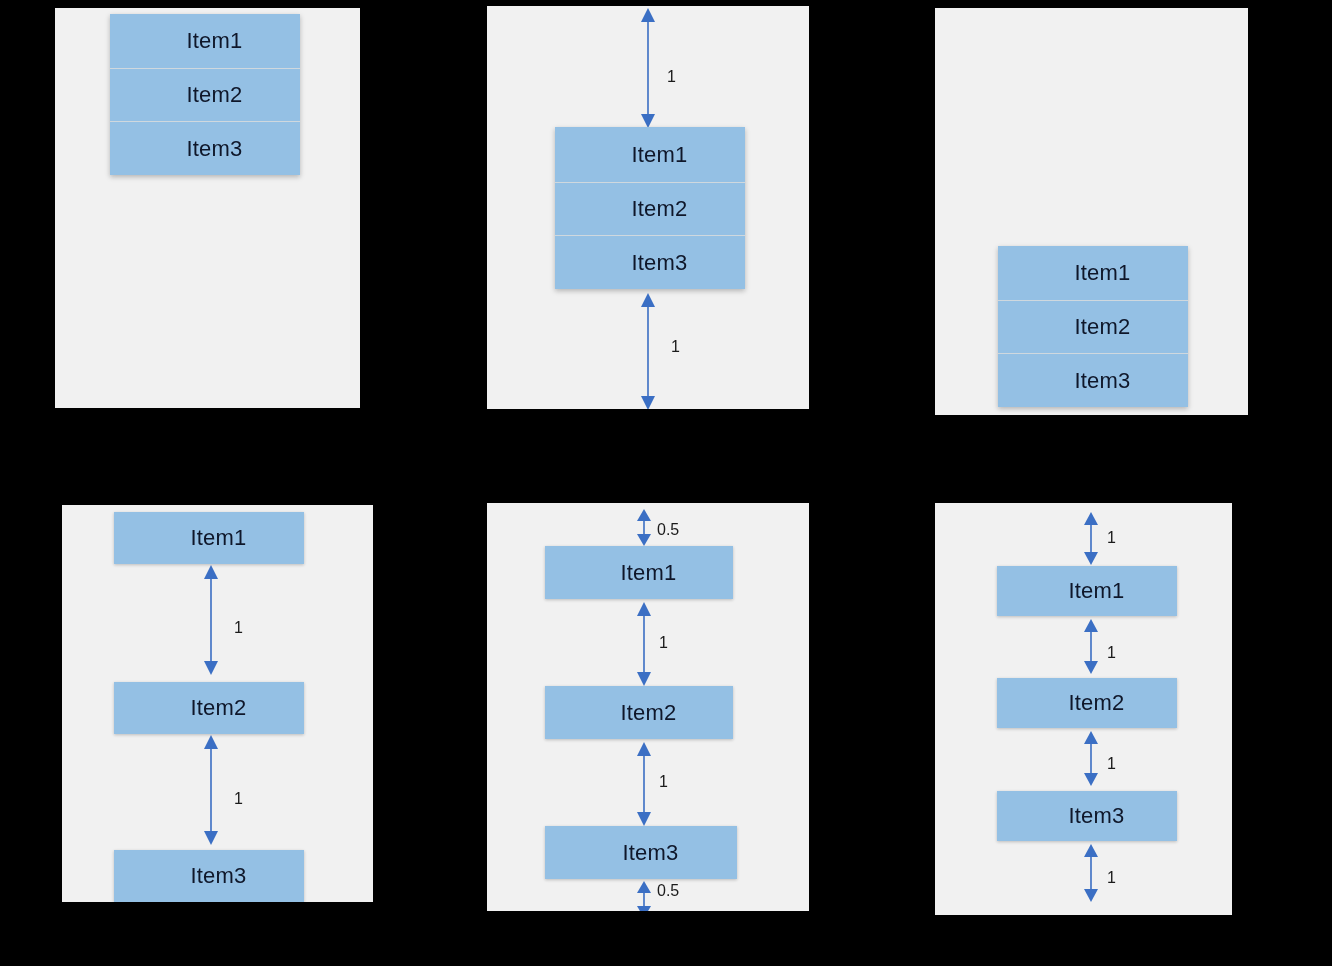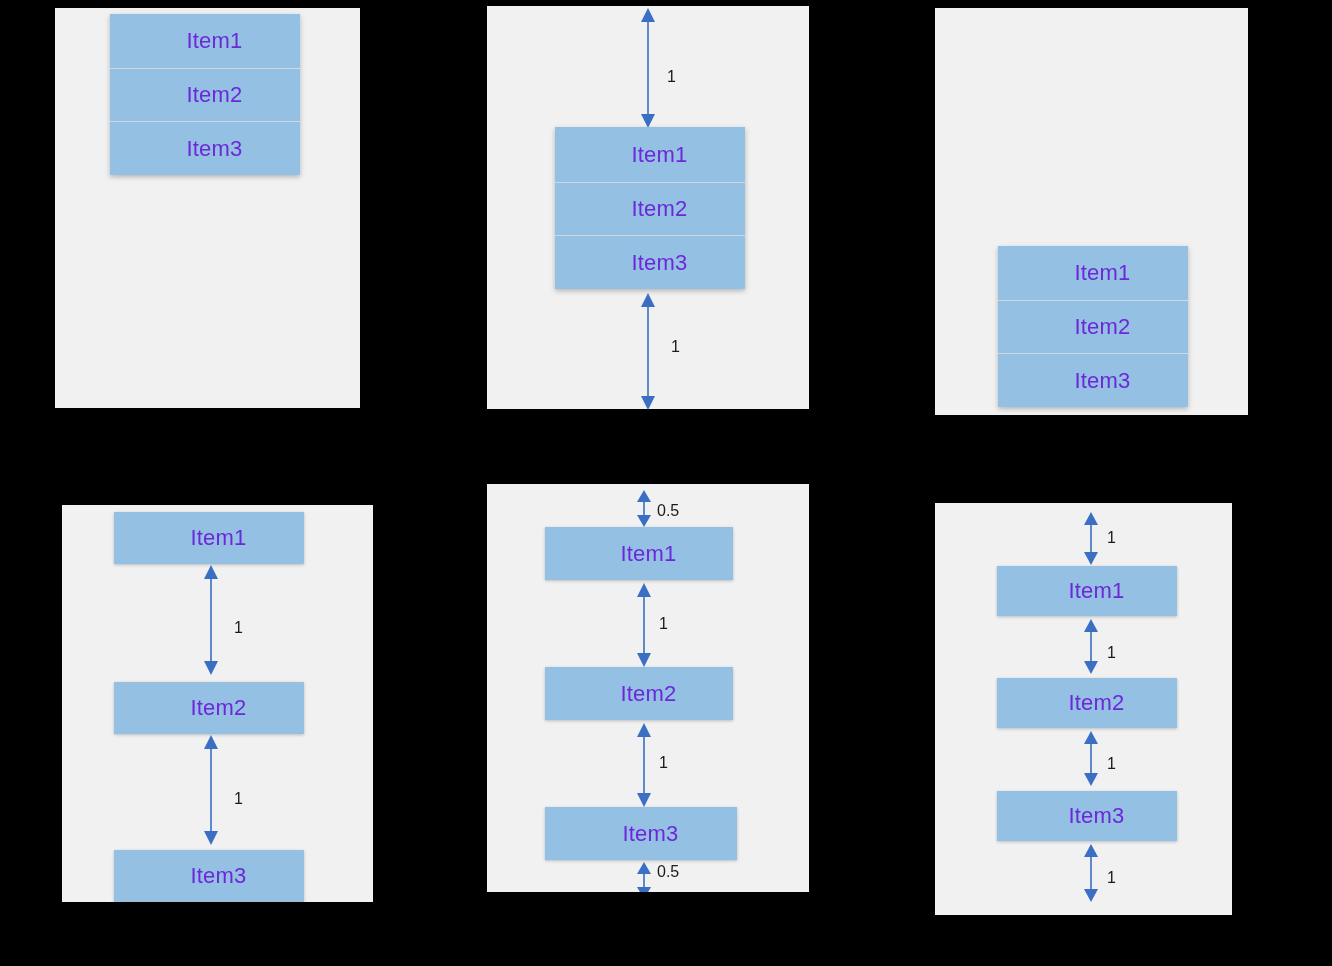--- a/index.html
+++ b/index.html
@@ -26,28 +26,28 @@
   .panel {
     position: absolute;
     background: #f1f1f1;
     overflow: hidden;
     box-sizing: border-box;
   }
   .p1 { left: 55px;  top: 8px;   width: 305px; height: 400px; }
   .p2 { left: 487px; top: 6px;   width: 322px; height: 403px; }
   .p3 { left: 935px; top: 8px;   width: 313px; height: 407px; }
   .p4 { left: 62px;  top: 505px; width: 311px; height: 397px; }
-  .p5 { left: 487px; top: 484px; width: 322px; height: 408px; }
+  .p5 { left: 487px; top: 503px; width: 322px; height: 408px; }
   .p6 { left: 935px; top: 503px; width: 297px; height: 412px; }
 
   
   .item {
     position: absolute;
     background: #94c0e4;
-    color: #6d28d9;
+    color: #0f172a;
     display: flex;
     align-items: center;
     justify-content: center;
     font-size: 22px;
     letter-spacing: 0.2px;
     box-sizing: border-box;
     box-shadow: 0 1px 3px rgba(0,0,0,0.22);
     padding-left: 19px;
   }
 

